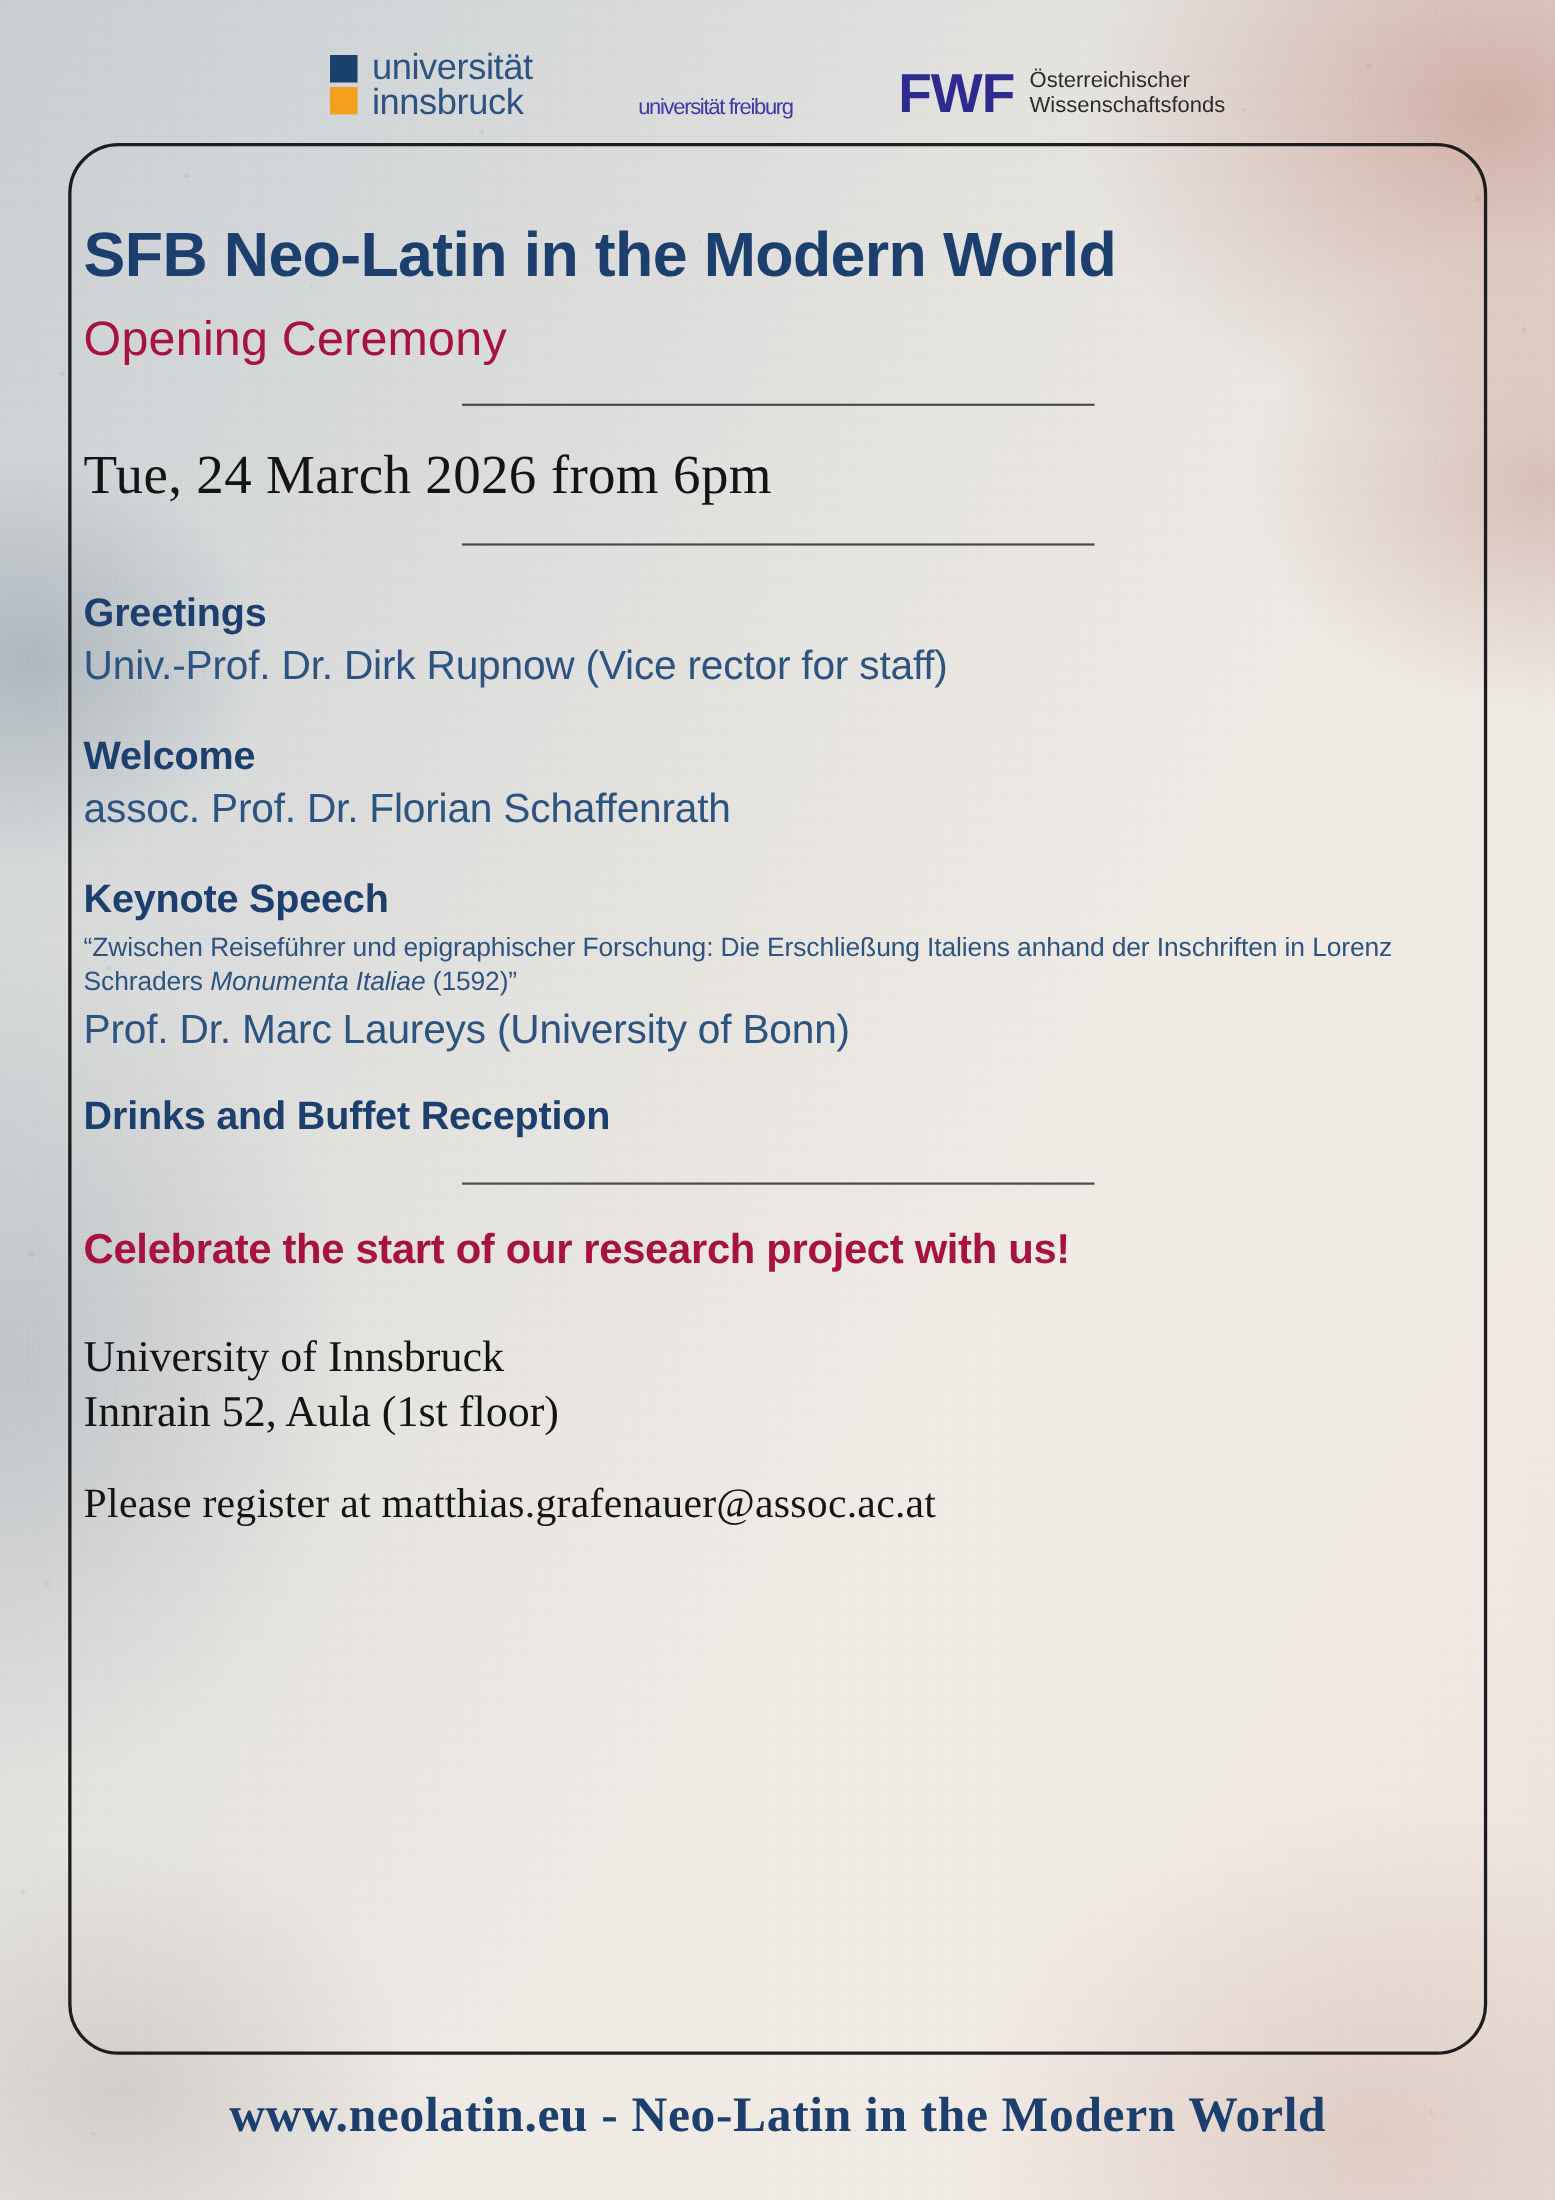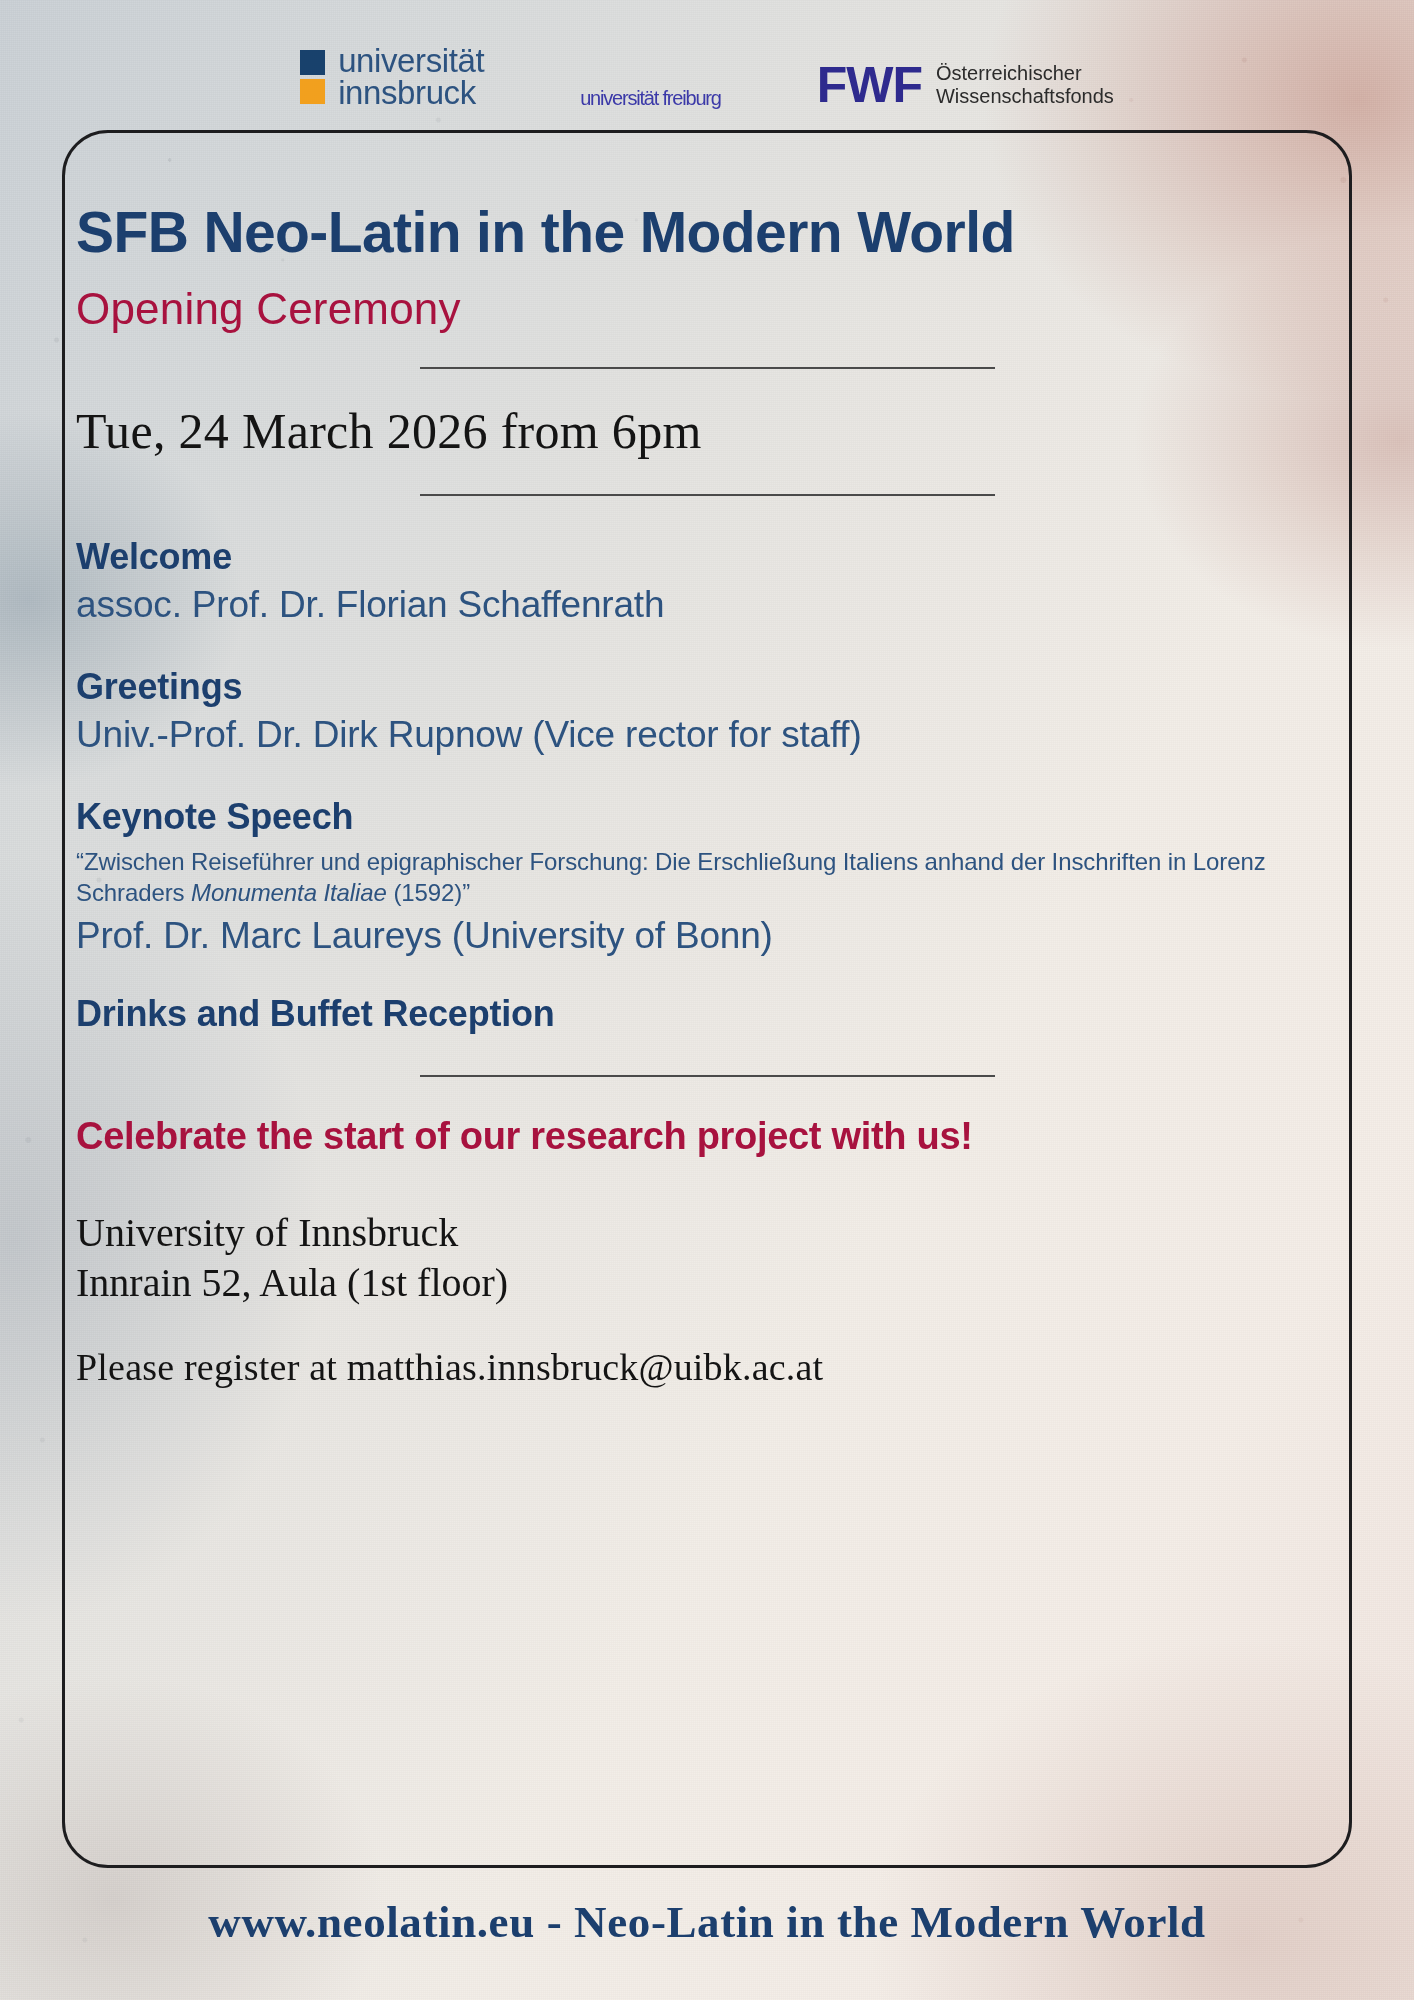--- a/index.html
+++ b/index.html
@@ -266,27 +266,27 @@
     <div class="title">SFB Neo-Latin in the Modern World</div>
     <div class="subtitle">Opening Ceremony</div>
 
     <hr class="rule">
 
     <div class="date">Tue, 24 March 2026 from 6pm</div>
 
     <hr class="rule after-date">
 
     <div class="block">
+      <div class="block-head">Greetings</div>
+      <div class="block-body">Univ.-Prof. Dr. Dirk Rupnow (Vice rector for staff)</div>
+    </div>
+
+    <div class="block">
       <div class="block-head">Welcome</div>
       <div class="block-body">assoc. Prof. Dr. Florian Schaffenrath</div>
-    </div>
-
-    <div class="block">
-      <div class="block-head">Greetings</div>
-      <div class="block-body">Univ.-Prof. Dr. Dirk Rupnow (Vice rector for staff)</div>
     </div>
 
     <div class="block">
       <div class="block-head">Keynote Speech</div>
       <div class="quote">
         <span>“Zwischen Reiseführer und epigraphischer Forschung: Die Erschließung Italiens anhand der Inschriften in Lorenz Schraders </span><i>Monumenta Italiae</i><span> (1592)”</span>
       </div>
       <div class="block-body">Prof. Dr. Marc Laureys (University of Bonn)</div>
     </div>
 
@@ -297,18 +297,18 @@
 
     <hr class="rule before-celebrate">
 
     <div class="celebrate">Celebrate the start of our research project with us!</div>
 
     <div class="venue">
       <div>University of Innsbruck</div>
       <div>Innrain 52, Aula (1st floor)</div>
     </div>
 
-    <div class="register">Please register at matthias.innsbruck@uibk.ac.at</div>
+    <div class="register">Please register at matthias.grafenauer@assoc.ac.at</div>
 
   </div>
 
   <div class="footer">www.neolatin.eu - Neo-Latin in the Modern World</div>
 </div>
 
 </body></html>

